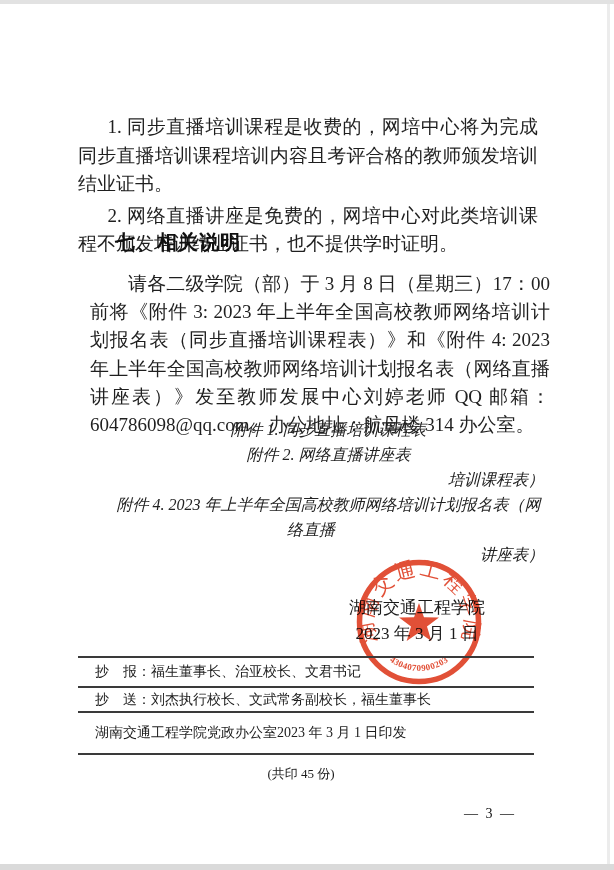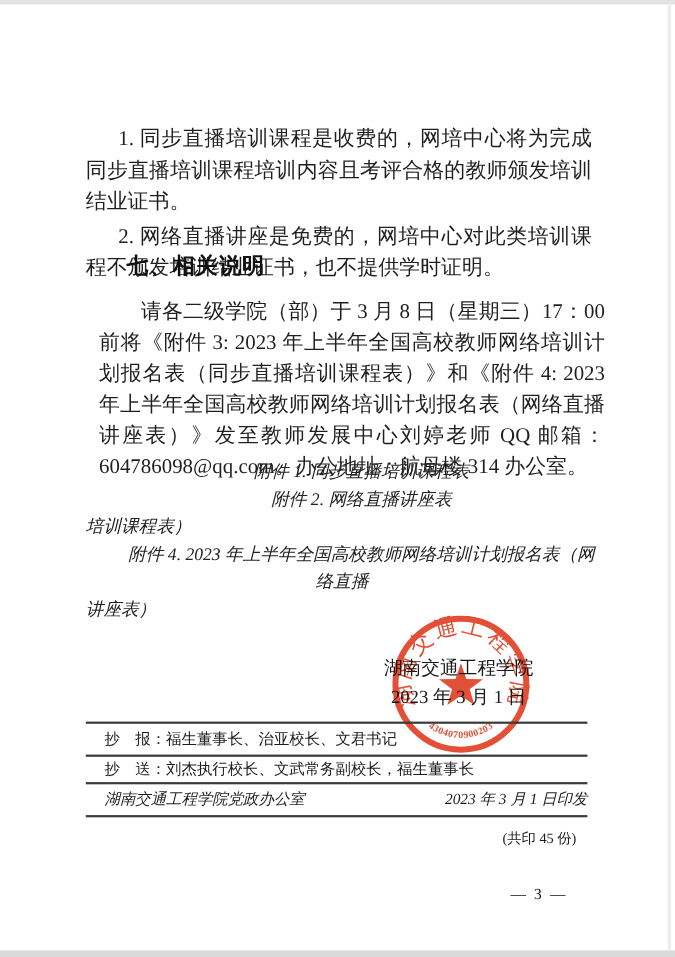--- a/index.html
+++ b/index.html
@@ -22,37 +22,37 @@
          font-family:Liberation Sans, sans-serif;
          font-weight:700;font-size:20px;line-height:24px;color:#101010;
          text-indent:1.85em;letter-spacing:1px;}
 
   .instruction{position:absolute;left:78px;top:258px;width:460px;
          font-size:19px;line-height:28.2px;text-align:justify;text-indent:2em;margin:12px;}
 
   .attachments{position:absolute;left:78px;top:417px;width:466px;
          font-size:16px;line-height:25px;font-style:italic;color:#222;}
   .attachments .att-line{text-indent:2.2em;text-align:center;}
-  .attachments .att-cont{text-indent:0;}
+  .attachments .att-cont{text-indent:0;text-align:right;}
 
   .signature{position:absolute;left:332px;top:595px;width:170px;
          text-align:center;font-size:17px;line-height:26px;color:#1a1a1a;}
 
   .seal{position:absolute;left:349px;top:552px;width:140px;height:140px;
         mix-blend-mode:multiply;opacity:.93;}
   .seal text{font-family:"Liberation Serif","DejaVu Serif",serif;}
 
   .footer{position:absolute;left:78px;top:656px;width:456px;font-size:14px;color:#1c1c1c;}
   .rule{border-top:2px solid #3a3a3a;height:0;}
   .f-row{display:flex;align-items:center;}
   .f-row.r1{height:28px;}
   .f-row.r2{height:23px;}
-  .f-row.r3{height:28px;justify-content:space-between;font-style:italic;}
+  .f-row.r3{height:40px;}
   .f-label{white-space:pre;margin-left:17px;}
-  .copies-row{text-align:right;padding:10px 10px 0 0;font-size:13px;}
+  .copies-row{text-align:center;padding:10px 10px 0 0;font-size:13px;}
 
   .page-number{position:absolute;top:806px;right:98px;font-size:14px;
          letter-spacing:2px;color:#111;}
 </style>
 </head>
 <body>
 
 <div class="edge-top"></div>
 <div class="edge-bottom"></div>
 <div class="edge-right"></div>

